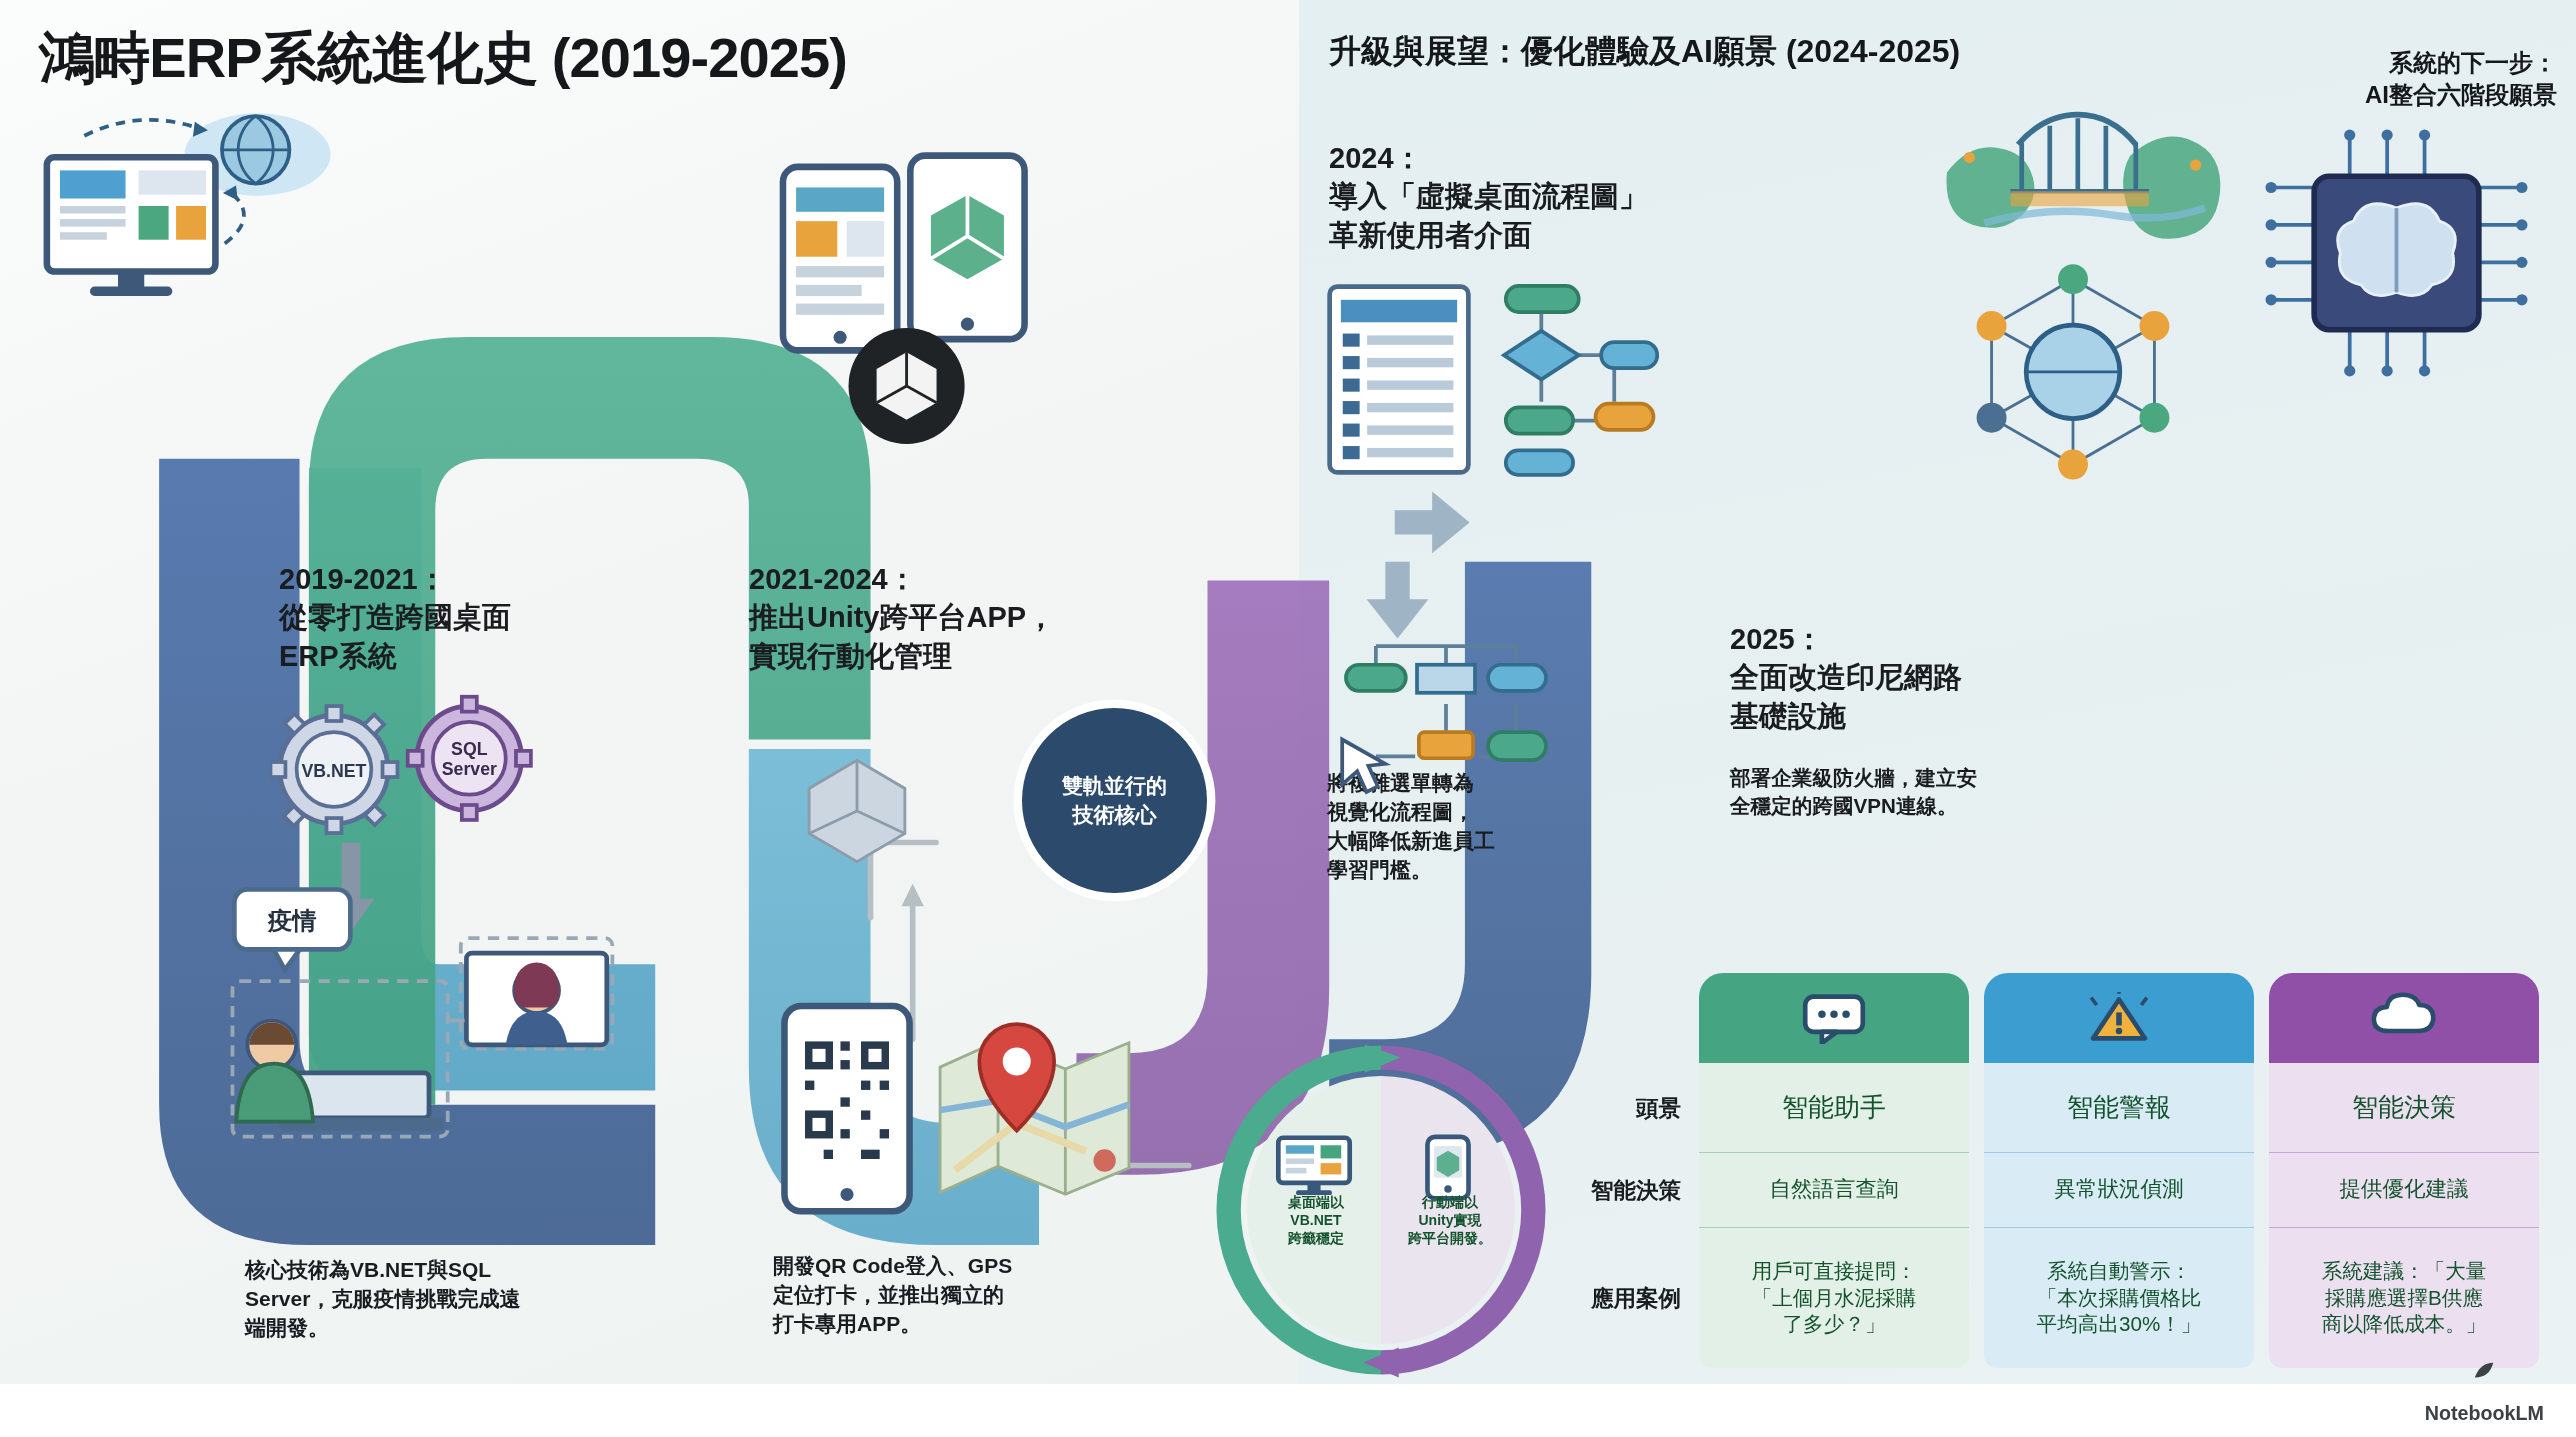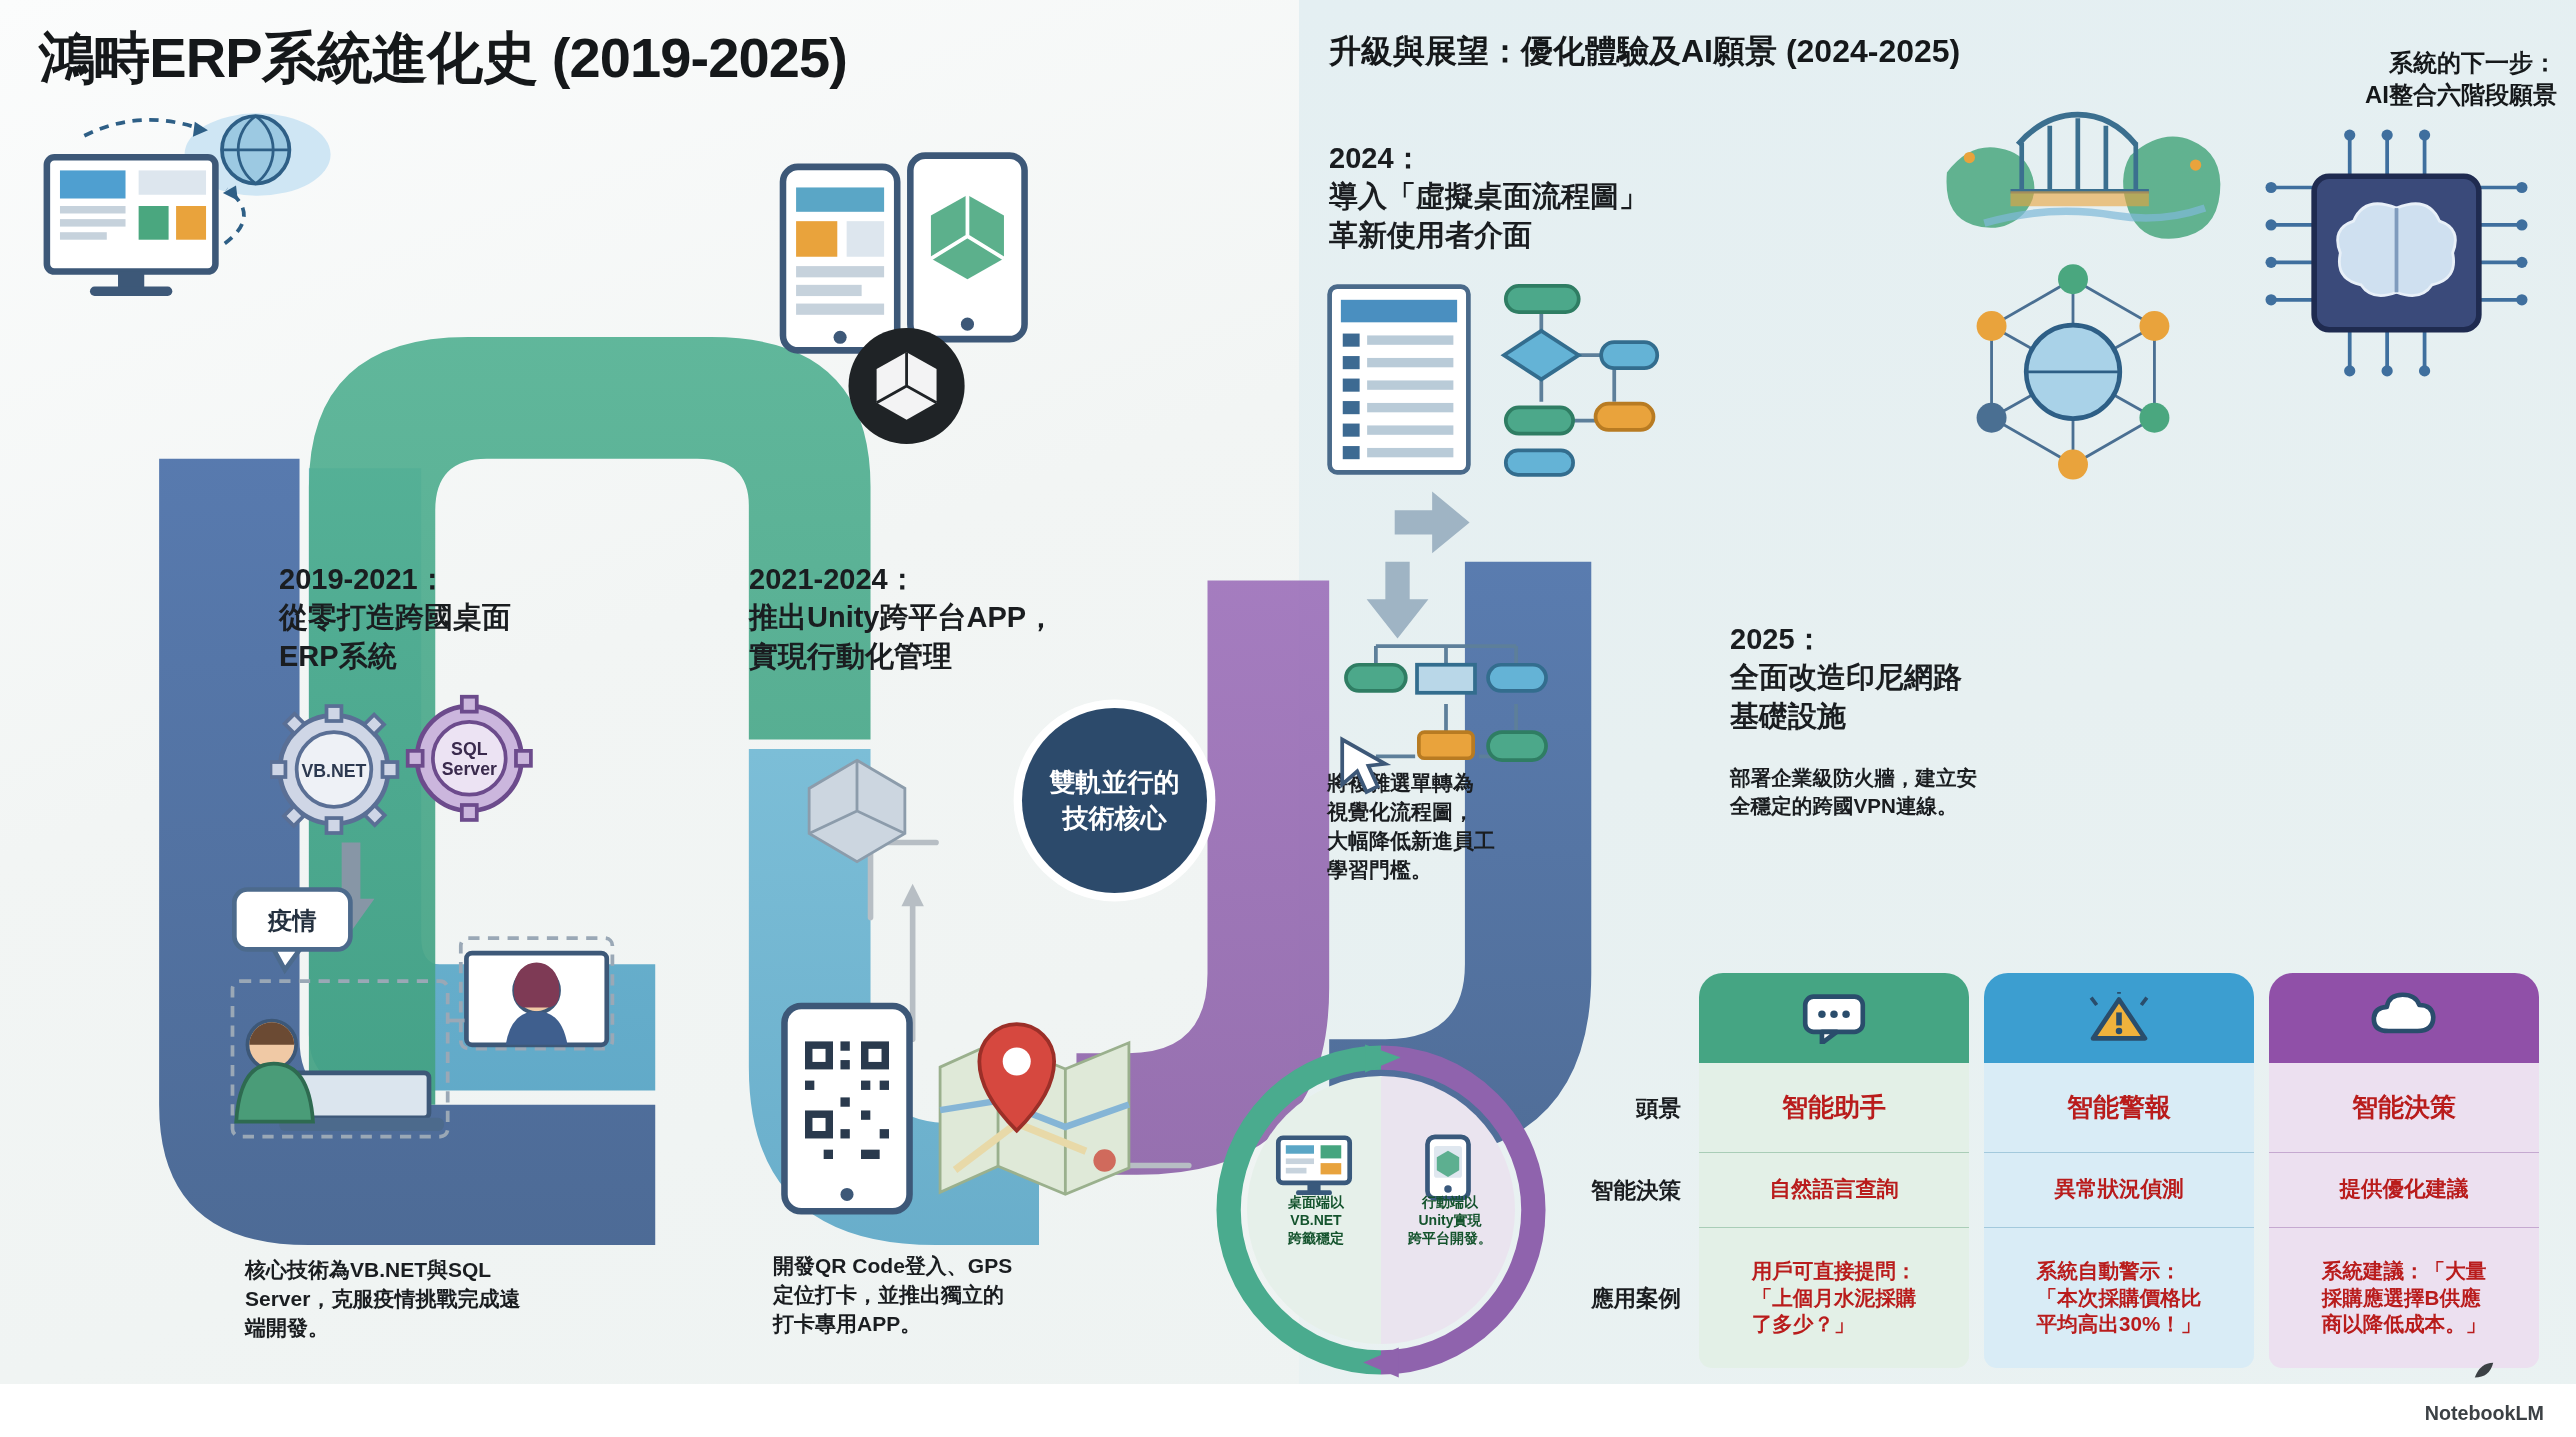--- a/index.html
+++ b/index.html
@@ -57,21 +57,21 @@
 
   
   svg.ribbons { position: absolute; left: 0; top: 0; width: 2576px; height: 1438px; }
 
   
   .core-circle {
     position: absolute; left: 1022px; top: 708px; width: 185px; height: 185px;
     border-radius: 50%; background: #2c4a6b;
     box-shadow: 0 0 0 8.4px #ffffff;
     display: flex; flex-direction: column; align-items: center; justify-content: center;
-    color: #ffffff; font-weight: 700; font-size: 26px; line-height: 1.35;
+    color: #ffffff; font-weight: 700; font-size: 21px; line-height: 1.35;
     text-align: center; white-space: pre-line;
   }
   
   .dual-wrap { position: absolute; left: 1208px; top: 1037px; width: 346px; height: 346px; }
   .dual-inner {
     position: absolute; left: 39px; top: 39px; width: 268px; height: 268px;
     border-radius: 50%; overflow: hidden; display: flex;
   }
   .dual-half { flex: 1; position: relative; }
   .dual-half.left  { background: #e6f0ea; }
@@ -89,22 +89,22 @@
   .ai-rowlabel {
     display: flex; align-items: center; justify-content: flex-end;
     font-size: 22.5px; font-weight: 700; color: #1a1d20; padding-right: 13px;
   }
   .ai-cols { position: absolute; left: 183px; top: 0; display: flex; gap: 15px; }
   .ai-col { width: 270px; border-radius: 24px 24px 13px 13px; overflow: hidden; }
   .ai-col-head {
     height: 90px; display: flex; align-items: center; justify-content: center;
   }
   .ai-cell {
-    display: flex; align-items: center; justify-content: center; text-align: left;
-    font-weight: 700; color: #b91c1c; padding: 5.6px 11.2px; white-space: pre-line;
+    display: flex; align-items: center; justify-content: center; text-align: center;
+    font-weight: 400; color: #14532d; padding: 5.6px 11.2px; white-space: pre-line;
     line-height: 1.3;
   }
   .ai-cell.title { font-size: 26px; }
   .ai-cell.core  { font-size: 21.5px; }
   .ai-cell.case  { font-size: 20.6px; }
 
   
   .ill { position: absolute; }
   .badge { font-size: 19px; font-weight: 700; }
 

